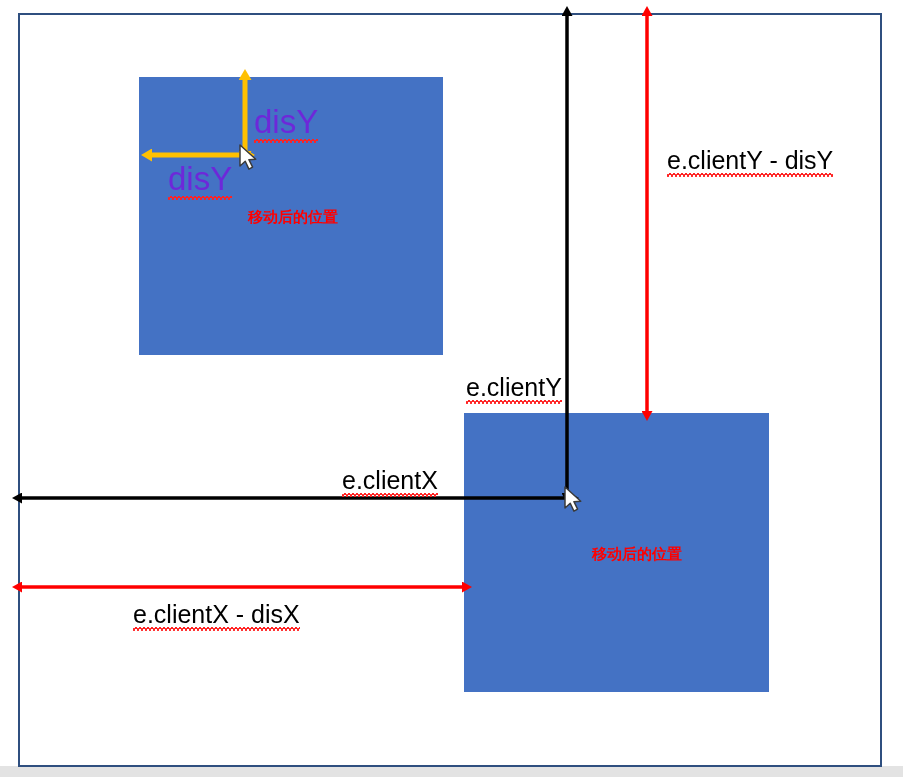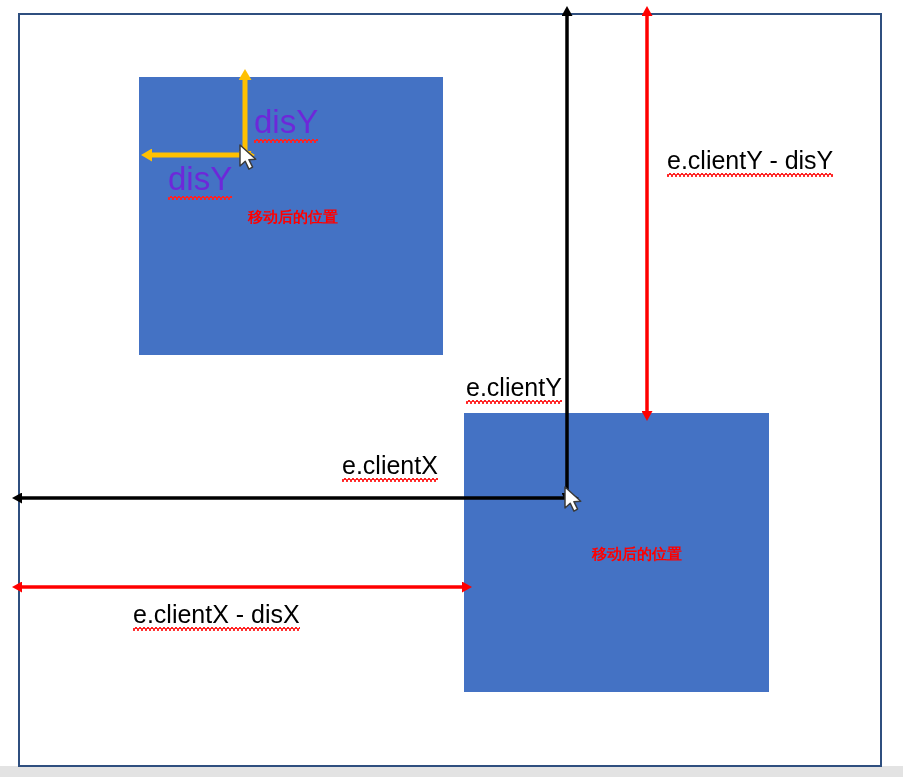--- a/index.html
+++ b/index.html
@@ -92,21 +92,21 @@
       radial-gradient(circle at 3px 0.8px, #ff2222 1.1px, transparent 1.3px);
     background-size: 4px 4px;
     background-repeat: repeat-x;
   }
 
   #lbl-disY   { left: 254px; top: 105px; }
   #lbl-disX   { left: 168px; top: 162px; }
   #lbl-orig   { left: 248px; top: 209px; }
   #lbl-moved  { left: 592px; top: 546px; }
   #lbl-clientY{ left: 466px; top: 375px; }
-  #lbl-clientX{ left: 342px; top: 453px; }
+  #lbl-clientX{ left: 342px; top: 468px; }
   #lbl-clientY-disY { left: 667px; top: 148px; }
   #lbl-clientX-disX { left: 133px; top: 602px; }
 </style>
 </head>
 <body>
 
 <div id="canvas">
 
   <div class="bottom-strip"></div>
 

